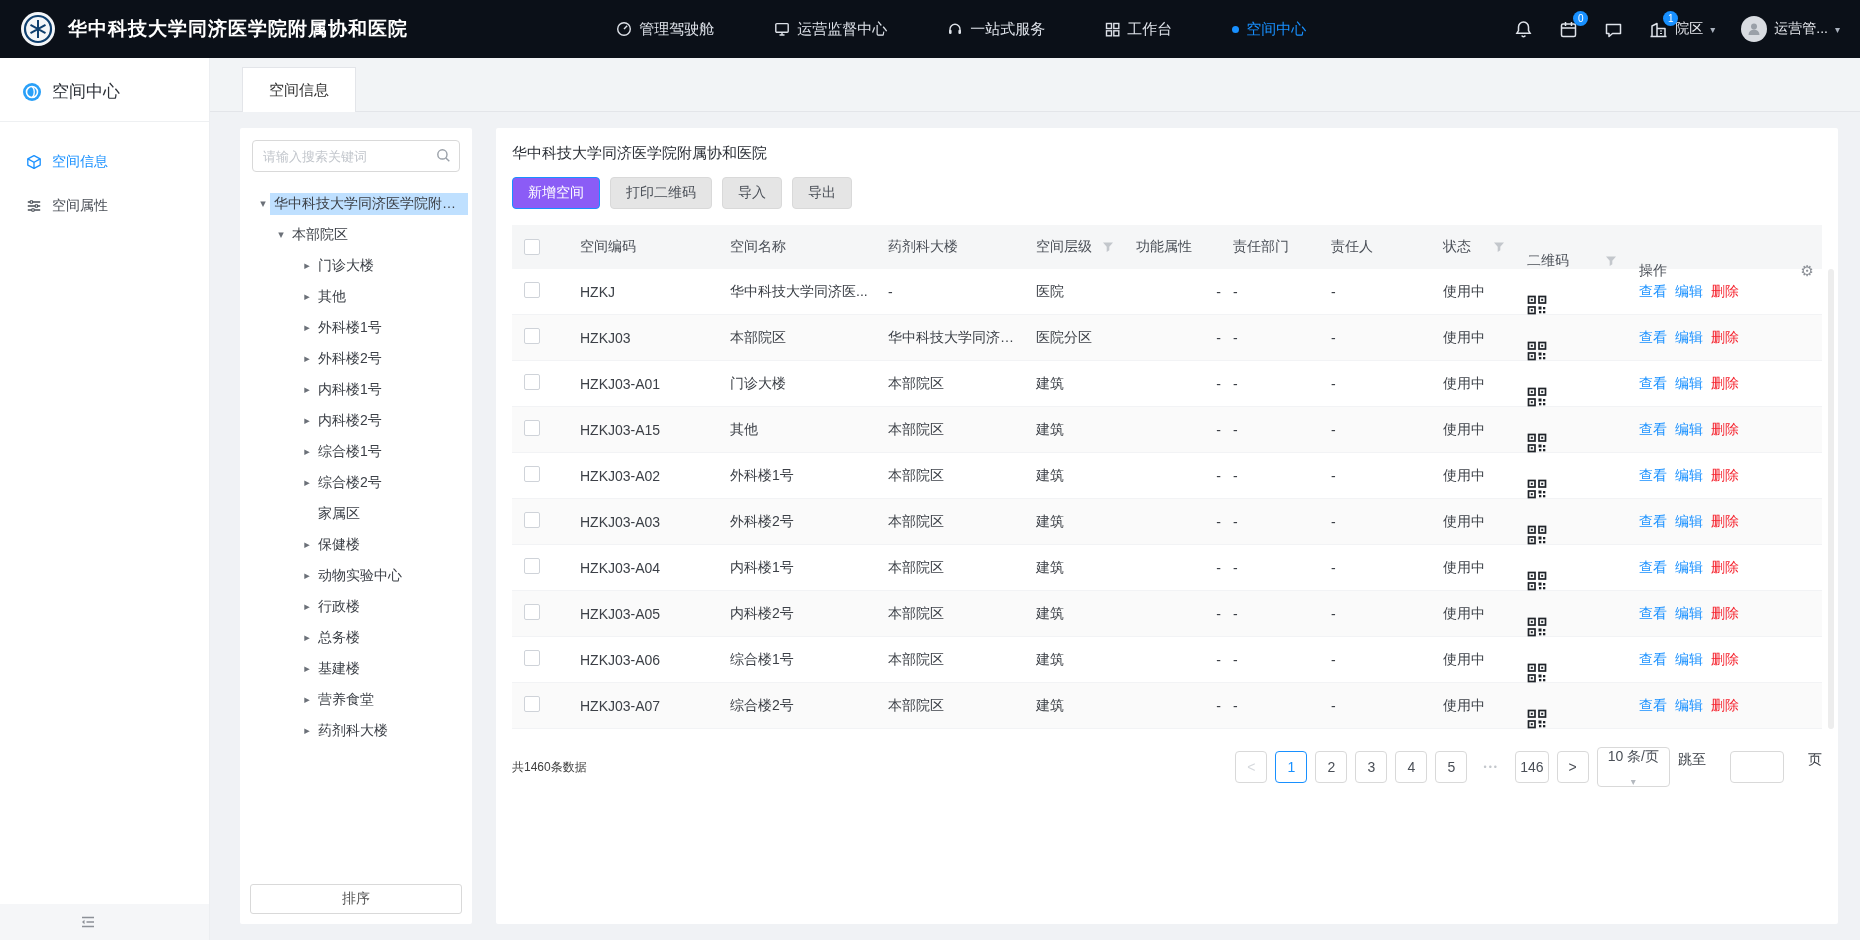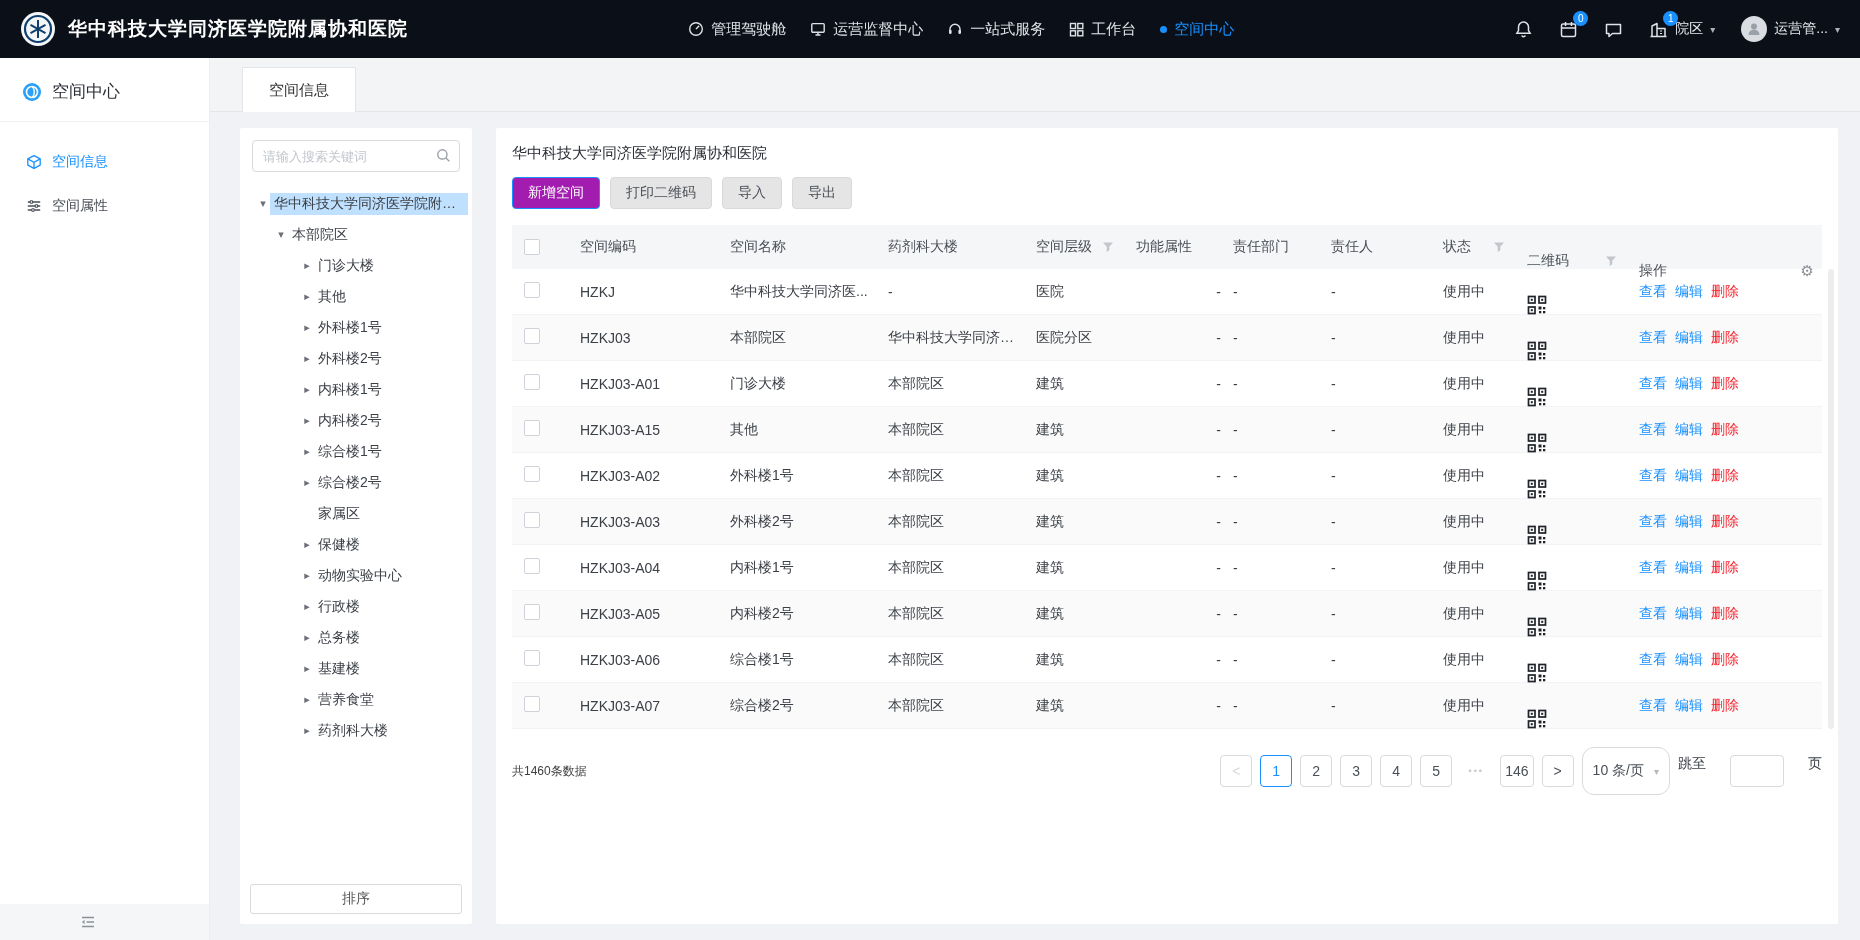--- a/index.html
+++ b/index.html
@@ -3,21 +3,21 @@
 <meta charset="utf-8">
 <style>
   * { margin:0; padding:0; box-sizing:border-box; }
   html,body { width:1860px; height:940px; overflow:hidden; }
   body { font-family:"Liberation Sans","DejaVu Sans",sans-serif; background:#f0f2f5; color:#333; font-size:14px; }
 
   
   .topbar { height:58px; background:#0b1018; display:flex; align-items:center; padding:0 20px; color:#e8eaef; }
   .brand { display:flex; align-items:center; gap:12px; }
   .brand-title { font-size:19px; font-weight:bold; color:#fff; letter-spacing:1px; white-space:nowrap; }
-  .topnav { flex:1; display:flex; justify-content:center; align-items:center; gap:24px;text-align:right; }
+  .topnav { flex:1; display:flex; justify-content:center; align-items:center; gap:60px;text-align:right; }
   .nav-item { display:flex; align-items:center; gap:7px; font-size:15px; color:#dde1e8; cursor:pointer; white-space:nowrap; height:58px; }
   .nav-item svg { display:block; }
   .nav-item.active { color:#1890ff; }
   .nav-dot { width:7px; height:7px; border-radius:50%; background:#1890ff; display:inline-block; }
   .top-right { display:flex; align-items:center; gap:26px; }
   .icon-wrap { position:relative; display:flex; align-items:center; cursor:pointer; }
   .badge { position:absolute; top:-9px; right:-10px; background:#1890ff; color:#fff; font-size:10px; line-height:15px; min-width:15px; height:15px; border-radius:8px; text-align:center; padding:0 3px; }
   .top-group { display:flex; align-items:center; gap:7px; cursor:pointer; white-space:nowrap; font-size:14px; color:#e8eaef; }
   .caret { font-size:10px; color:#aab1bd; }
   .avatar { width:26px; height:26px; border-radius:50%; background:#d9dce1; display:flex; align-items:center; justify-content:center; overflow:hidden; }
@@ -55,21 +55,21 @@
   .tree-node.lv2 { padding-left:56px; }
   .tree-label { padding:2px 4px; overflow:hidden; text-overflow:ellipsis; }
   .tree-node.selected .tree-label { background:#bfe0ff; }
   .sort-btn { margin:8px 6px 0 6px; height:30px; border:1px solid #d9d9d9; border-radius:3px; background:#fff; color:#555; font-size:14px; display:flex; align-items:center; justify-content:center; cursor:pointer; }
 
   
   .table-panel { flex:1; min-width:0; padding:16px 16px 0 16px; position:relative; }
   .panel-title { font-size:15px; color:#2b2f36; }
   .toolbar { display:flex; align-items:center; margin-top:14px; gap:10px; }
   .btn { height:32px; border-radius:4px; border:1px solid #d9d9d9; background:#e5e5e5; color:#4a4f57; font-size:14px; padding:0 15px; display:flex; align-items:center; cursor:pointer; white-space:nowrap; font-family:inherit; }
-  .btn.primary { background:#a21caf; border-color:#1890ff; color:#fff; }
+  .btn.primary { background:#8b5cf6; border-color:#1890ff; color:#fff; }
   .toolbar-right { margin-left:auto; display:flex; align-items:center; gap:10px; }
   .tb-search { position:relative; }
   .tb-search input { width:208px; height:32px; border:1px solid #d9d9d9; border-radius:4px; padding:0 30px 0 10px; font-size:13px; outline:none; font-family:inherit; }
   .tb-search input::placeholder { color:#c2c6cc; }
   .tb-search .mag { position:absolute; right:9px; top:8px; }
   .btn .dbl { margin-left:7px; }
   .icon-btn { width:34px; height:32px; border:1px solid #d9d9d9; border-radius:4px; background:#fff; display:flex; align-items:center; justify-content:center; cursor:pointer; }
 
   .table-wrap { margin-top:16px; position:relative; }
   .thead { display:flex; background:#f5f6f7; height:44px; align-items:center; font-size:14px; color:#4a4f57; }
@@ -98,21 +98,21 @@
   .v-scroll { position:absolute; right:-12px; top:44px; width:6px; height:460px; background:#ededed; border-radius:3px; }
 
   
   .pager { display:flex; align-items:center; margin-top:18px; padding-bottom:16px; }
   .pager-total { font-size:12px; color:#404040; }
   .pager-right { margin-left:auto; display:flex; align-items:center; gap:8px; }
   .pg-item { min-width:32px; height:32px; border:1px solid #d9d9d9; border-radius:4px; background:#fff; display:flex; align-items:center; justify-content:center; font-size:14px; color:#4a4f57; cursor:pointer; padding:0 4px; }
   .pg-item.active { border-color:#1890ff; color:#1890ff; }
   .pg-item.disabled { color:#d6d9dd; cursor:default; }
   .pg-item.t-ellipsis { border:none; color:#c3c7cc; font-size:9px; letter-spacing:2px; }
-  .pg-select { height:48px; border:1px solid #d9d9d9; border-radius:12px; background:#fff; display:flex; align-items:center; gap:10px; padding:0 10px; font-size:14px; color:#4a4f57; cursor:pointer; }
+  .pg-select { height:40px; border:1px solid #d9d9d9; border-radius:4px; background:#fff; display:flex; align-items:center; gap:10px; padding:0 10px; font-size:14px; color:#4a4f57; cursor:pointer;flex-direction:column; }
   .pg-select .caret { color:#b4b9bf; }
   .jump { display:flex; align-items:flex-start; gap:24px; font-size:14px; color:#3c4047;font-family:Liberation Mono, monospace; }
   .jump input { width:54px; height:32px; border:1px solid #d9d9d9; border-radius:4px; outline:none; padding:0 8px; font-family:inherit; }
 </style>
 </head>
 <body>
 
 <div class="topbar">
   <div class="brand">
     <svg width="36" height="36" viewBox="0 0 36 36">

